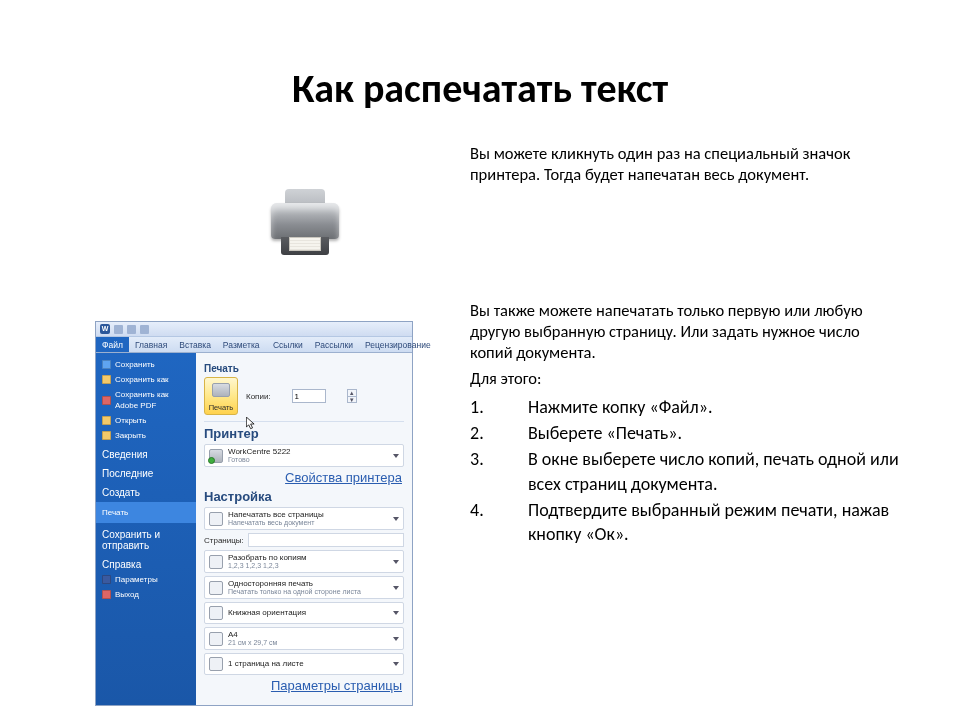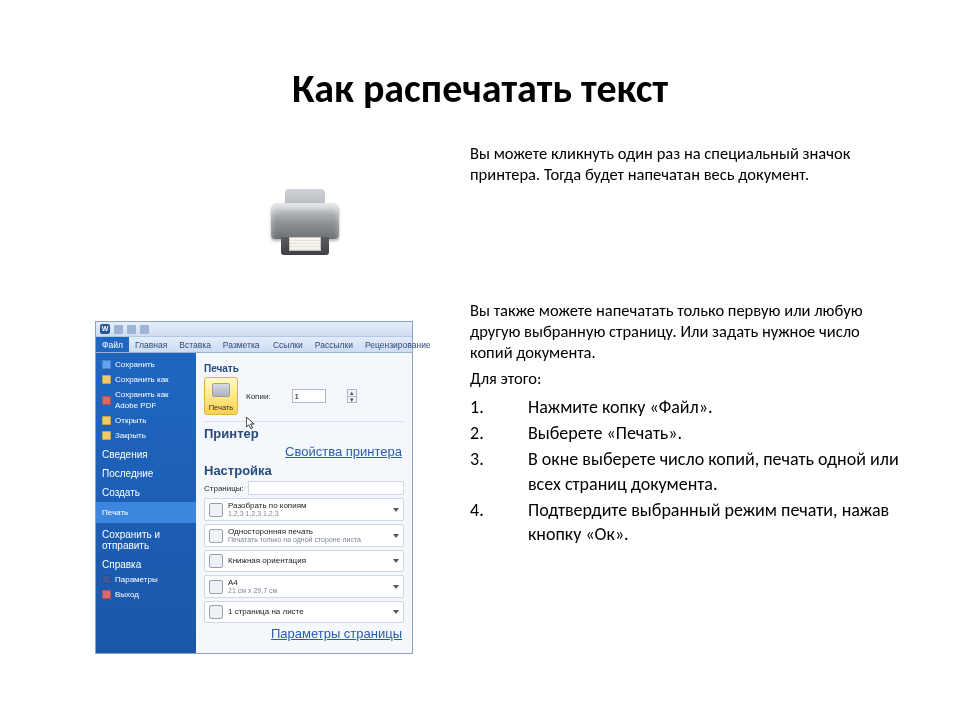--- a/index.html
+++ b/index.html
@@ -352,24 +352,42 @@
                     <div>▲</div>
                     <div>▼</div>
                   </div>
               </div>
               <svg class="cursor-ptr" viewBox="0 0 12 18">
                   <path d="M0 0 L0 13 L3 10 L5.5 15 L8 14 L5.5 9 L10 9 Z" fill="#fff" stroke="#000" stroke-width="1"></path>
                 </svg>
             </div>
 
             <div class="section-h">Принтер</div>
+            <div class="printer-row">
+              <div class="pi" style="position:relative;">
+                <div style="position:absolute;left:-2px;bottom:-2px;width:7px;height:7px;border-radius:50%;background:#3fae3f;border:1px solid #2b7a2b;"></div>
+              </div>
+              <div class="row-text">
+                <span class="r1">WorkCentre 5222</span>
+                <span class="r2">Готово</span>
+              </div>
+              <div class="chev"></div>
+            </div>
             <div class="link-right">Свойства принтера</div>
 
             <div class="section-h">Настройка</div>
 
+            <div class="setting-row">
+              <div class="si page"></div>
+              <div class="row-text">
+                <span class="r1">Напечатать все страницы</span>
+                <span class="r2">Напечатать весь документ</span>
+              </div>
+              <div class="chev"></div>
+            </div>
 
             <div class="pages-row">
               <span>Страницы:</span>
               <input style="">
             </div>
 
             <div class="setting-row">
               <div class="si page"></div>
               <div class="row-text">
                 <span class="r1">Разобрать по копиям</span>

